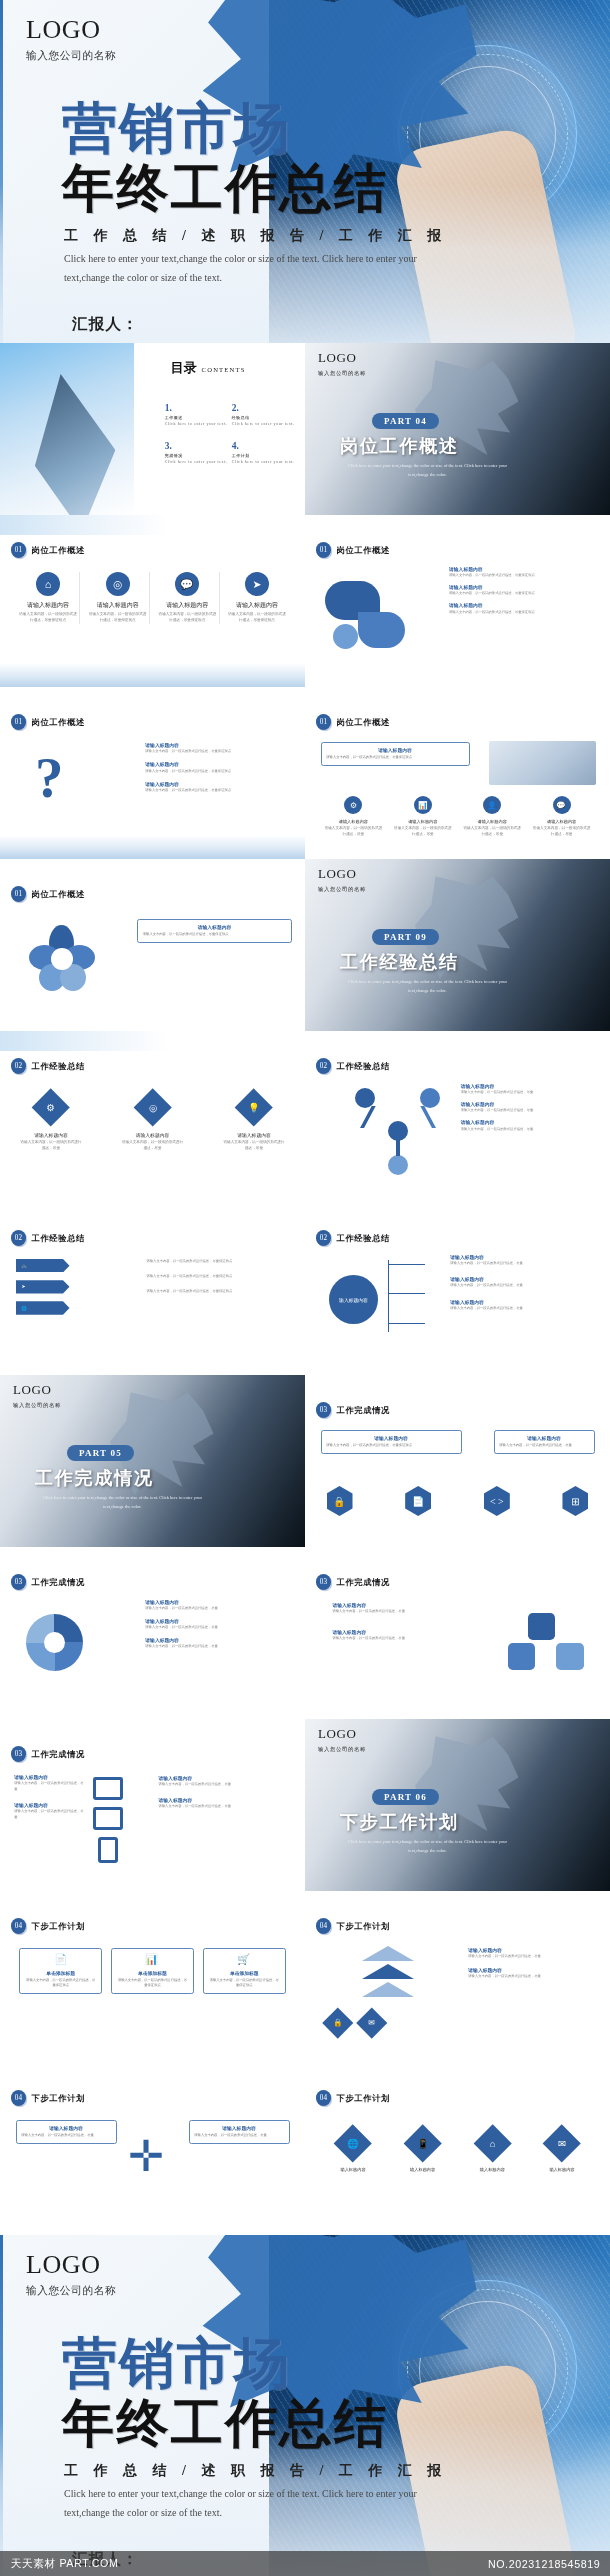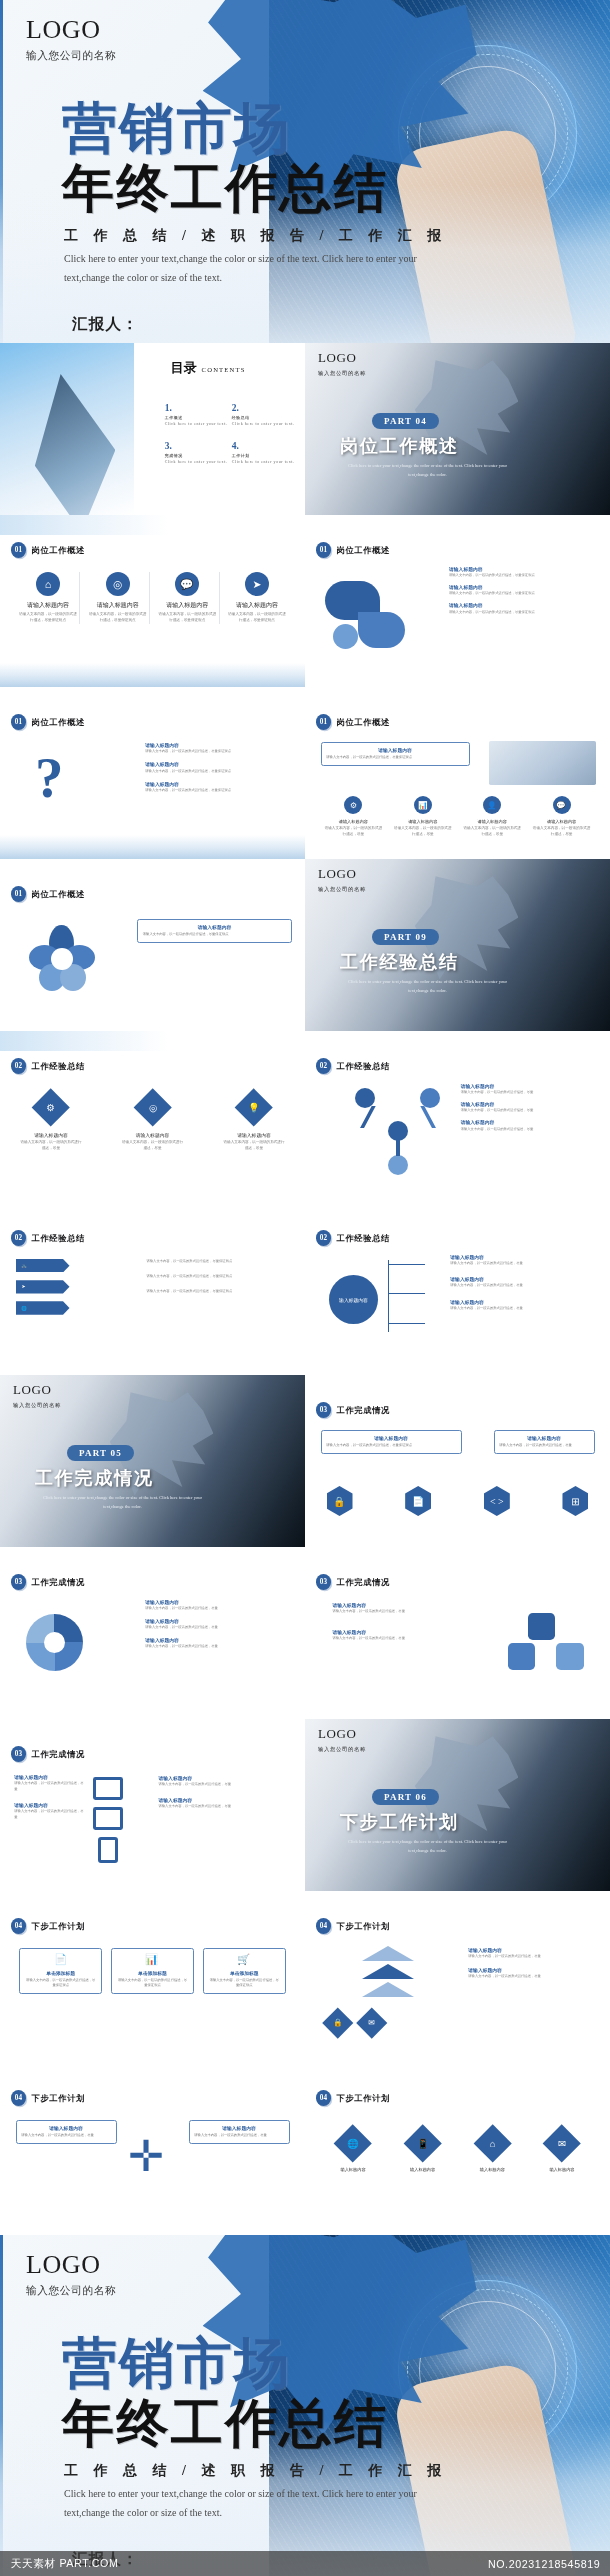--- a/index.html
+++ b/index.html
@@ -149,21 +149,21 @@
   .part .pdesc{
     position:absolute; left:33px; top:119px; width:179px; font-size:4.5px; color:#e8edf2;
     line-height:1.9; text-align:center;
   }
   .part .brand .logo, .part .brand .cname{ color:#1c1c1c; }
 
   
   .hd{ position:absolute; left:10.7px; top:27.4px; display:flex; align-items:center; }
   .hd .num{
     width:15.5px; height:15.5px; border-radius:50%; background:#2f5f9e; color:#fff;
-    font-size:7.2px; font-weight:bold; display:flex; align-items:center; justify-content:center;
+    font-size:7.2px; font-weight:normal; display:flex; align-items:center; justify-content:center;
     box-shadow:1.2px 1.2px 0 rgba(47,95,158,.3);
   }
   .hd .hts{ margin-left:5.4px; font-size:8.3px; font-weight:bold; color:#17171a; letter-spacing:0.6px;}
   .topwash{
     position:absolute; left:0; top:0; width:100%; height:20px;
     background:linear-gradient(90deg,#cfe4f5 0%,#eaf3fb 28%,#ffffff 55%,#ffffff 100%);
   }
   .botwash{
     position:absolute; left:0; bottom:0; width:100%; height:24px;
     background:linear-gradient(0deg,#b9d3ea 0%,#ddeaf6 45%,rgba(255,255,255,0) 100%);

